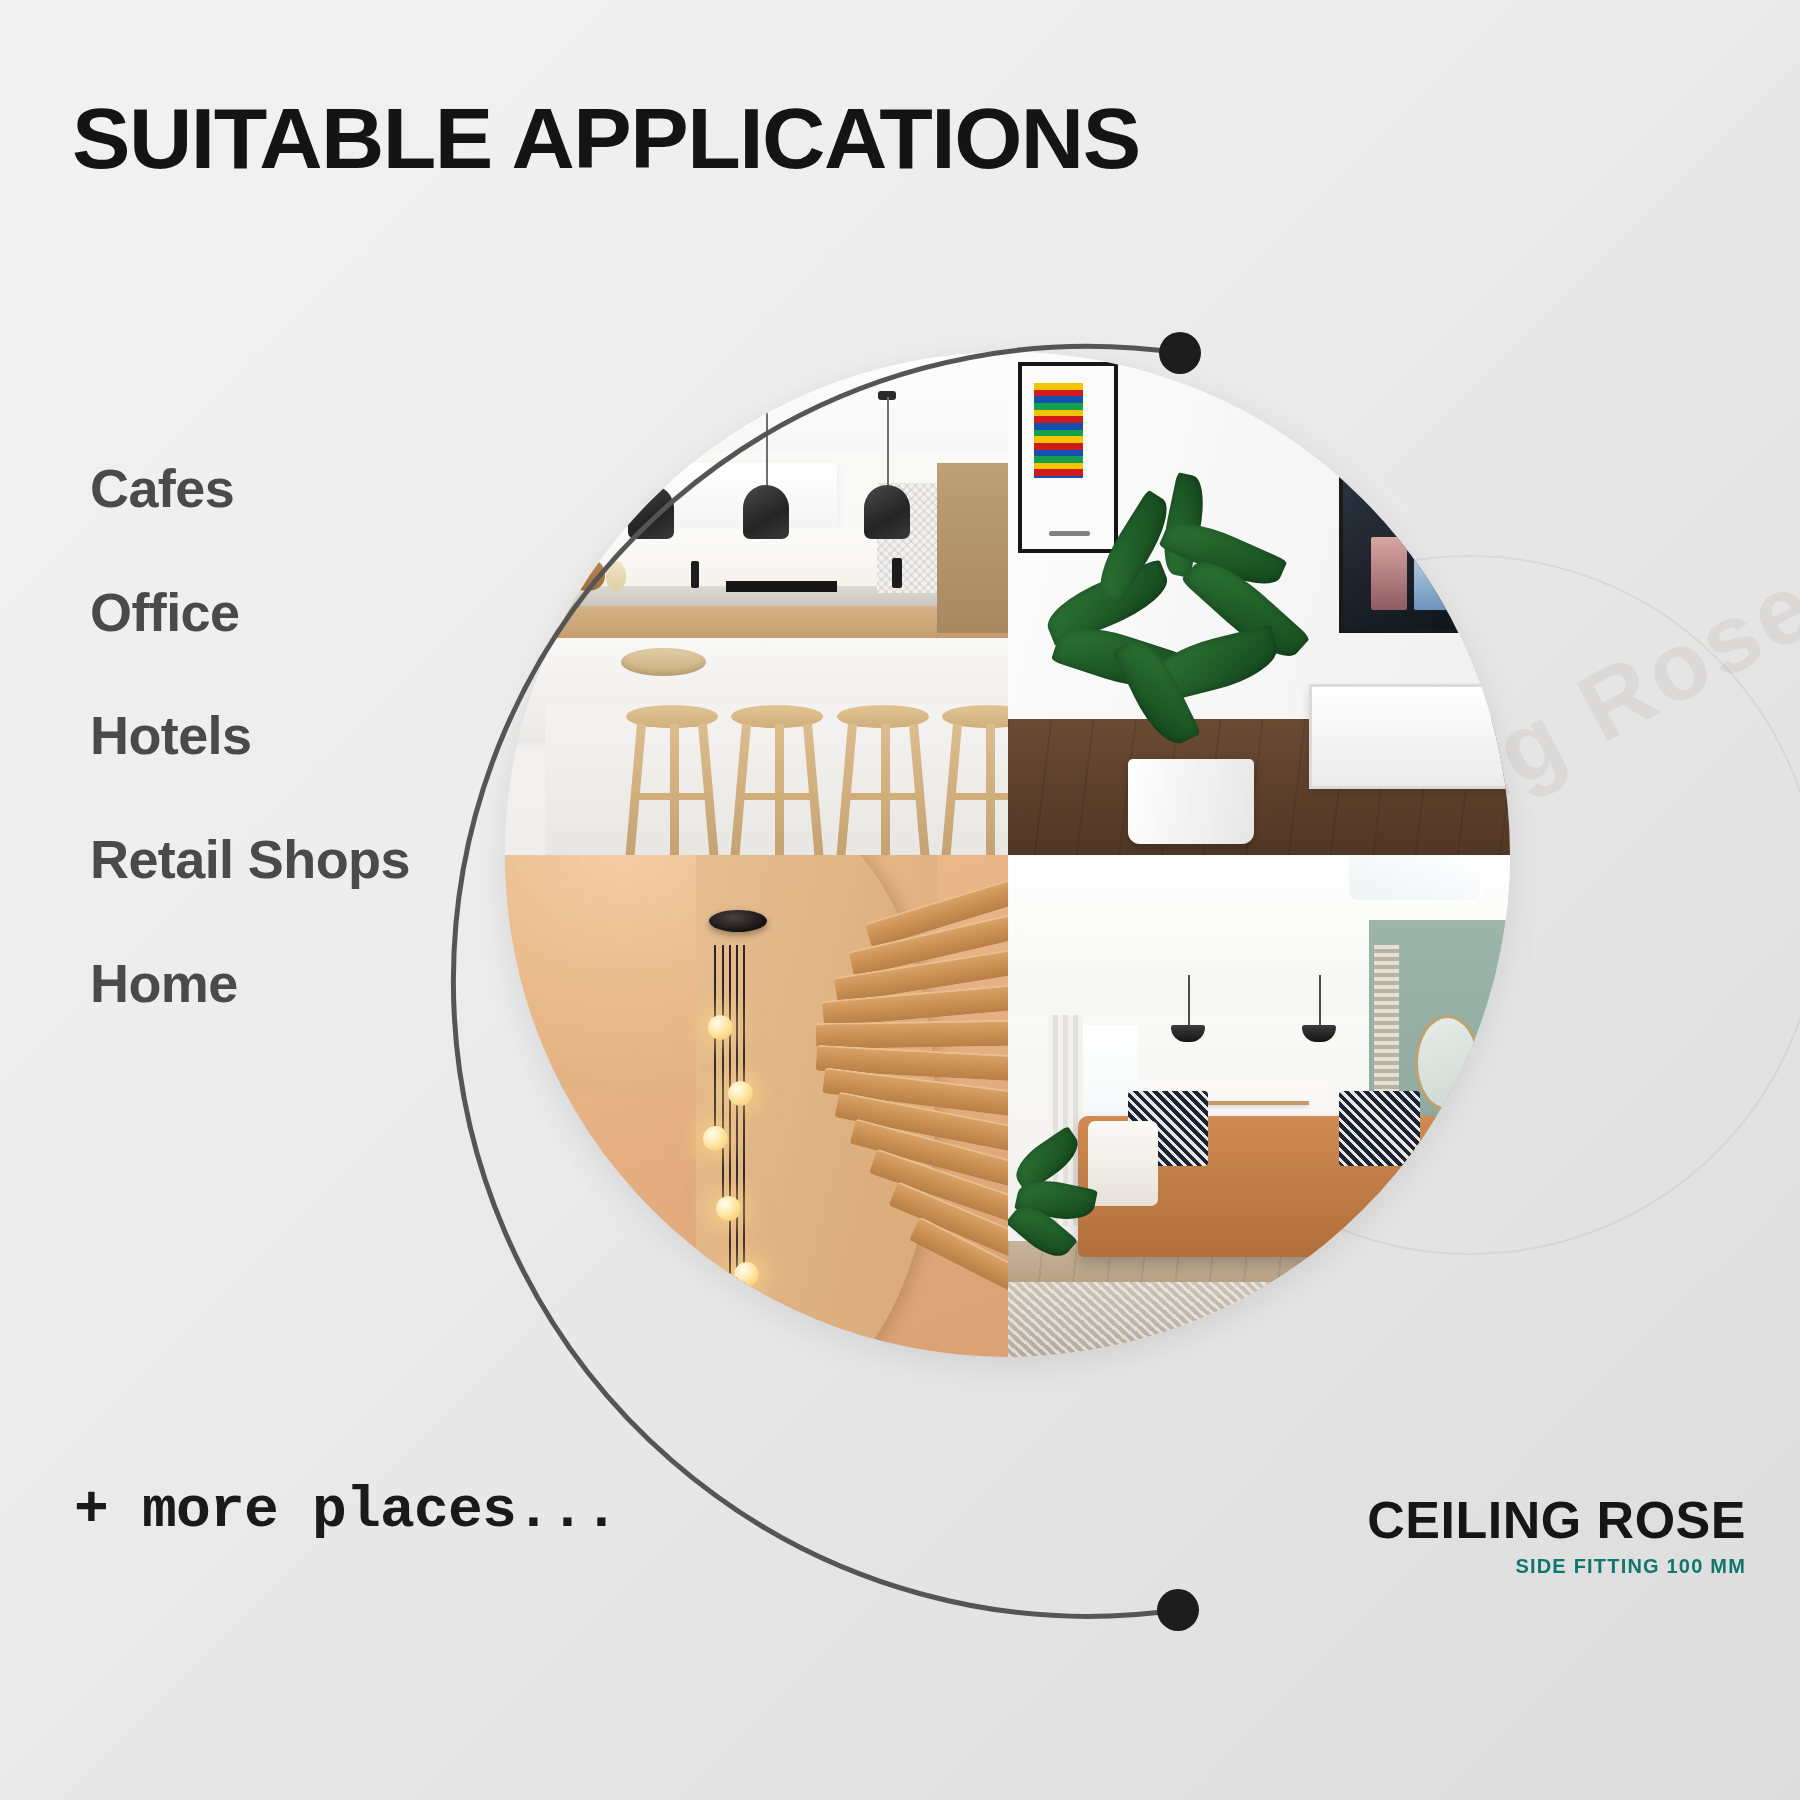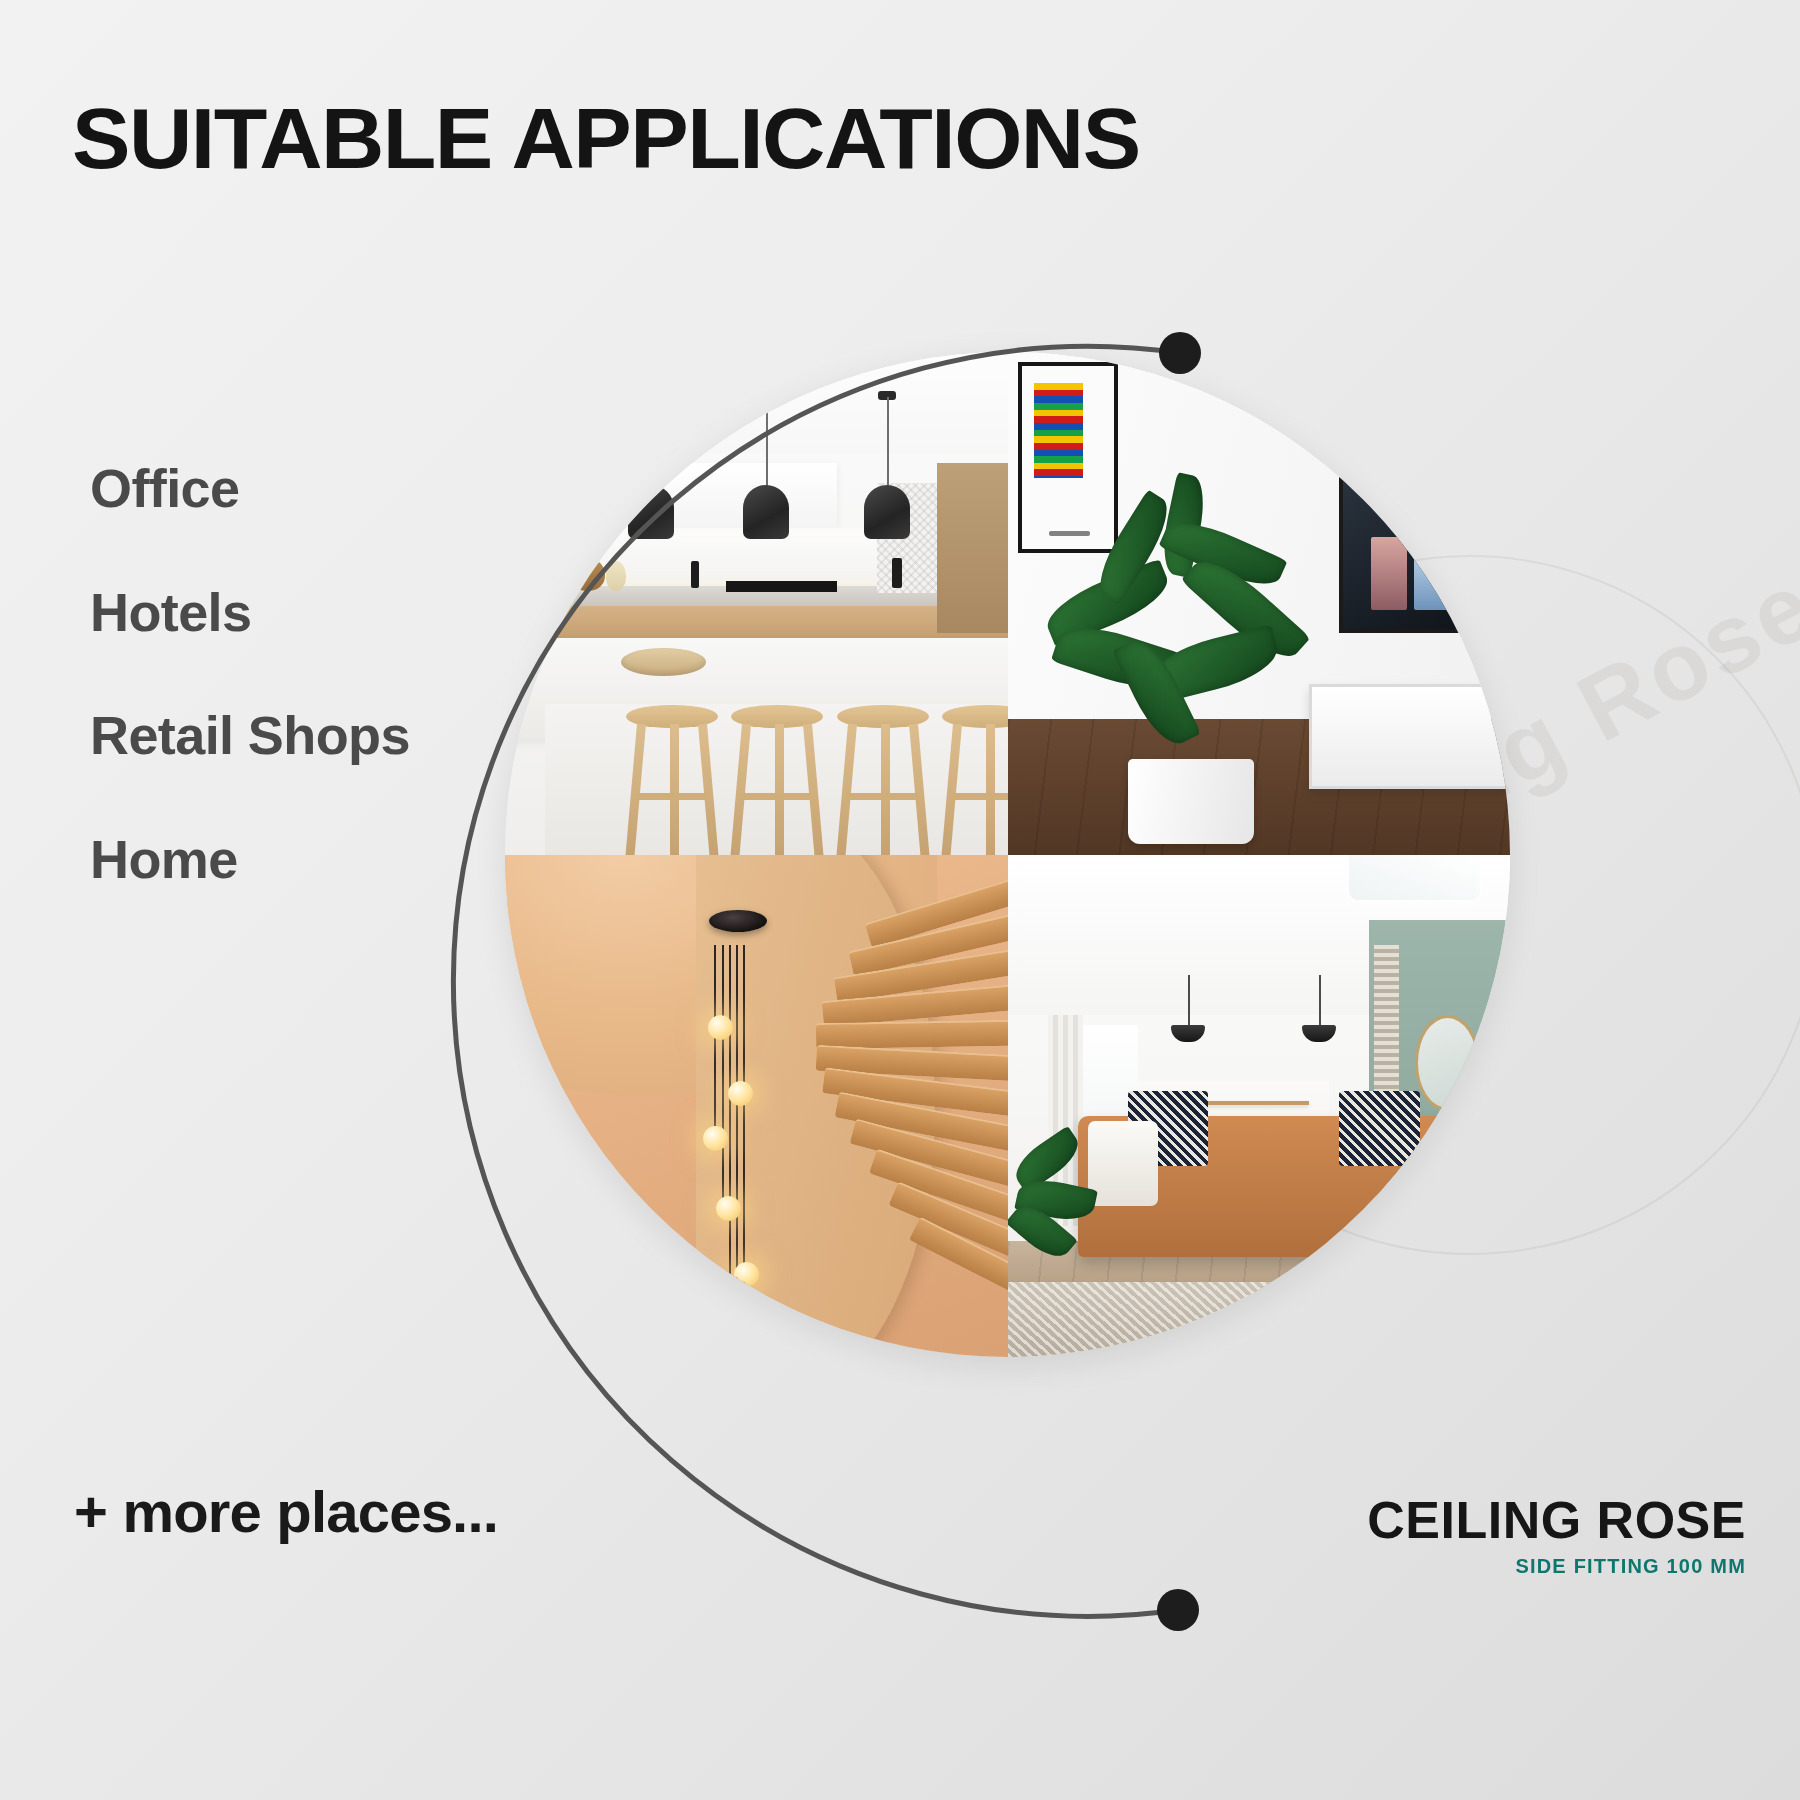--- a/index.html
+++ b/index.html
@@ -20,21 +20,21 @@
   }
 
   
   #app-list{ position:absolute; left:90px; top:460px; width:520px; }
   .app-item{
     font-size:54px; font-weight:bold; color:#4a4a4a;
     letter-spacing:-0.6px; margin-bottom:67px; line-height:1.05;
   }
   #more-places{
     position:absolute; left:74px; top:1478px;
-    font-size:58px; font-weight:bold; color:#1a1a1a; letter-spacing:-0.8px;
+    font-size:58px; font-weight:bold; color:#1a1a1a; letter-spacing:-0.8px;font-family:Liberation Mono, monospace;
   }
 
   
   #brand{ position:absolute; right:54px; bottom:222px; text-align:right; }
   #brand-name{
     font-size:52px; font-weight:bold; color:#161616;
     letter-spacing:0.5px; line-height:1;
   }
   #brand-sub{
     font-size:20px; font-weight:bold; color:#4c4c4c;
@@ -226,20 +226,21 @@
      font-size:96px; color:rgba(125,115,105,.10); font-weight:bold;
      letter-spacing:4px; transform:rotate(-28deg); pointer-events:none;
      white-space:nowrap; }
 </style>
 </head>
 <body>
 
 <div id="page-title" style="color: rgb(20, 20, 20);">SUITABLE APPLICATIONS</div>
 
 <div id="app-list">
+  <div class="app-item" style="color: rgb(74, 74, 74);">Cafes</div>
   <div class="app-item" style="color: rgb(74, 74, 74);">Office</div>
   <div class="app-item" style="color: rgb(74, 74, 74);">Hotels</div>
   <div class="app-item" style="color: rgb(74, 74, 74);">Retail Shops</div>
   <div class="app-item" style="color: rgb(74, 74, 74);">Home</div>
 </div>
 <div id="more-places" style="color: rgb(26, 26, 26);">+ more places...</div>
 
 <div id="brand">
   <div id="brand-name" style="color: rgb(22, 22, 22);">CEILING ROSE</div>
   <div id="brand-sub" style="color: #0f766e;">SIDE FITTING  100 MM</div>

